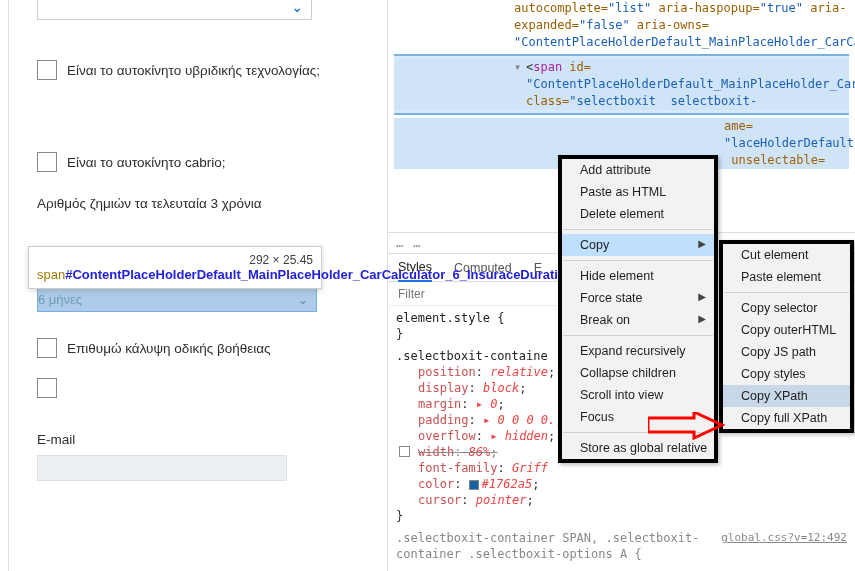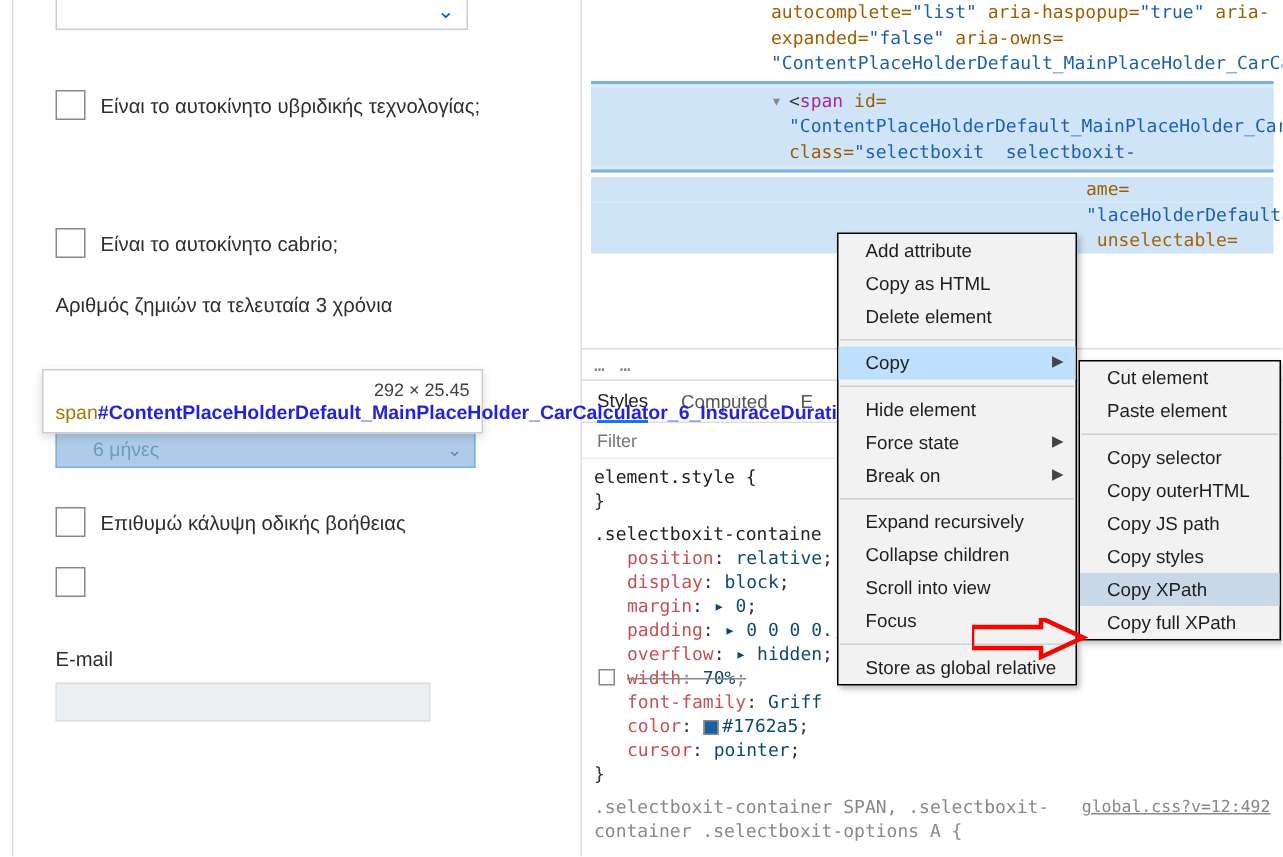--- a/index.html
+++ b/index.html
@@ -14,21 +14,21 @@
 .checkbox { width: 20px; height: 20px; border: 1.5px solid #888; margin-right: 10px; background: #fff; }
 .checkbox-label { font-size: 13.5px; color: #2e2e2e; }
 
 .field-label { font-size: 13.5px; color: #2e2e2e; margin-bottom: 8px; }
 
 .tooltip { position: absolute; left: 28px; top: 246px; width: 294px; background: #fff; border: 1px solid #ccc; padding: 6px 8px; box-shadow: 0 2px 6px rgba(0,0,0,0.15); z-index: 5; }
 .tooltip-tag { color: #a47a00; font-weight: normal; }
 .tooltip-id { color: #2222dd; font-weight: bold; }
 .tooltip-dims { float: right; color: #404040; font-size: 12px; }
 
-.highlight-select { width: 280px; height: 25px; background: rgba(120,170,220,0.6); border: 1px solid #78b0de; margin-top: 76px; position: relative; display: flex; align-items: center; padding-left: 24px; }
+.highlight-select { width: 280px; height: 25px; background: rgba(120,170,220,0.6); border: 1px solid #78b0de; margin-top: 76px; position: relative; display: flex; align-items: center; padding-left: 0; }
 .highlight-select-text { color: #6a9db6; font-size: 13px; }
 .highlight-chevron { position: absolute; right: 8px; color: #5a8aaa; font-size: 12px; }
 
 .email-input { width: 250px; height: 26px; background: #eceff1; border: 1px solid #e0e0e0; margin-top: 6px; }
 
 
 .devtools { position: absolute; left: 388px; top: 0; width: 467px; height: 571px; font-family: Consolas, Menlo, monospace; font-size: 12px; }
 
 .dom-tree { padding: 0 6px 6px 6px; height: 232px; overflow: hidden; background: #fff; line-height: 17px; }
 .dom-line { white-space: pre-wrap; padding-left: 120px; }
@@ -46,30 +46,30 @@
 
 .styles-tabs { height: 28px; border-bottom: 1px solid #ddd; display: flex; align-items: center; padding: 0 10px; gap: 22px; font-family: Arial, sans-serif; }
 .styles-tabs .tab { color: #555; font-size: 12.5px; padding: 6px 0; }
 .styles-tabs .tab.active { color: #222; border-bottom: 2px solid #1a73e8; }
 
 .filter-input { width: 100%; height: 24px; border: none; border-bottom: 1px solid #eee; padding: 0 10px; font-family: Arial, sans-serif; font-size: 12px; color: #888; outline: none; }
 
 .rules { padding: 4px 8px; line-height: 16px; }
 .rule-selector { color: #222; }
 .prop-name { color: #c75050; }
-.prop-val { color: #0c4a6e; }
+.prop-val { color: #ef4444; font-style: italic; }
 .strike { text-decoration: line-through; color: #888; }
 .rule-block { margin-bottom: 6px; }
 .rule-block .prop-line { padding-left: 22px; position: relative; }
 .swatch { display: inline-block; width: 10px; height: 10px; background: #1762a5; border: 1px solid #888; vertical-align: middle; margin-right: 3px; }
 .prop-checkbox { position: absolute; left: 3px; top: 2px; width: 11px; height: 11px; border: 1px solid #888; }
 .rule-source { float: right; color: #888; text-decoration: underline; font-size: 11px; }
 
 
-.ctx-menu { position: absolute; background: #f2f2f2; border: 1px solid #000000; box-shadow: 2px 2px 4px rgba(0,0,0,0.25); font-family: "Segoe UI", Arial, sans-serif; font-size: 12.5px; color: #1e1e1e; z-index: 20; }
+.ctx-menu { position: absolute; background: #f2f2f2; border: 4px solid #000000; box-shadow: 2px 2px 4px rgba(0,0,0,0.25); font-family: "Segoe UI", Arial, sans-serif; font-size: 12.5px; color: #1e1e1e; z-index: 20; }
 .ctx-menu .item { padding: 4px 30px 4px 18px; white-space: nowrap; position: relative; }
 .ctx-menu .item.hover { background: #bfdfff; }
 .ctx-menu .item.highlighted { background: #c8d8e8; }
 .ctx-menu .sep { height: 1px; background: #d0d0d0; margin: 4px 1px; }
 .ctx-menu .sub-arrow { position: absolute; right: 8px; top: 4px; font-size: 10px; color: #444; }
 
 .ctx1 { left: 558px; top: 155px; width: 160px; }
 .ctx2 { left: 719px; top: 240px; width: 135px; }
 
 .arrow-annot { position: absolute; left: 648px; top: 412px; z-index: 25; }
@@ -155,37 +155,37 @@
       <div class="rule-selector">element.style {</div>
       <div>}</div>
     </div>
     <div class="rule-block">
       <div class="rule-selector">.selectboxit-containe</div>
       <div class="prop-line"><span class="prop-name">position</span>: <span class="prop-val">relative</span>;</div>
       <div class="prop-line"><span class="prop-name">display</span>: <span class="prop-val">block</span>;</div>
       <div class="prop-line"><span class="prop-name">margin</span>: <span class="prop-val">▸ 0</span>;</div>
       <div class="prop-line"><span class="prop-name">padding</span>: <span class="prop-val">▸ 0 0 0 0.</span>;</div>
       <div class="prop-line"><span class="prop-name">overflow</span>: <span class="prop-val">▸ hidden</span>;</div>
-      <div class="prop-line"><span class="prop-checkbox"></span><span class="strike"><span class="prop-name">width</span>: <span class="prop-val">70%</span>;</span></div>
+      <div class="prop-line"><span class="prop-checkbox"></span><span class="strike"><span class="prop-name">width</span>: <span class="prop-val">86%</span>;</span></div>
       <div class="prop-line"><span class="prop-name">font-family</span>: <span class="prop-val">Griff</span></div>
       <div class="prop-line"><span class="prop-name">color</span>: <span class="swatch"></span><span class="prop-val">#1762a5</span>;</div>
       <div class="prop-line"><span class="prop-name">cursor</span>: <span class="prop-val">pointer</span>;</div>
       <div>}</div>
     </div>
     <div class="rule-block">
       <span class="rule-source">global.css?v=12:492</span>
       <div class="rule-selector" style="color:#888;">.selectboxit-container SPAN, .selectboxit-container .selectboxit-options A {</div>
 
     </div>
   </div>
 </div>
 
 <div class="ctx-menu ctx1">
   <div class="item">Add attribute</div>
-  <div class="item">Copy as HTML</div>
+  <div class="item">Paste as HTML</div>
   <div class="item">Delete element</div>
   <div class="sep"></div>
   <div class="item hover"><span>Copy</span><span class="sub-arrow">▶</span></div>
   <div class="sep"></div>
   <div class="item">Hide element</div>
   <div class="item"><span>Force state</span><span class="sub-arrow">▶</span></div>
   <div class="item"><span>Break on</span><span class="sub-arrow">▶</span></div>
   <div class="sep"></div>
   <div class="item">Expand recursively</div>
   <div class="item">Collapse children</div>

